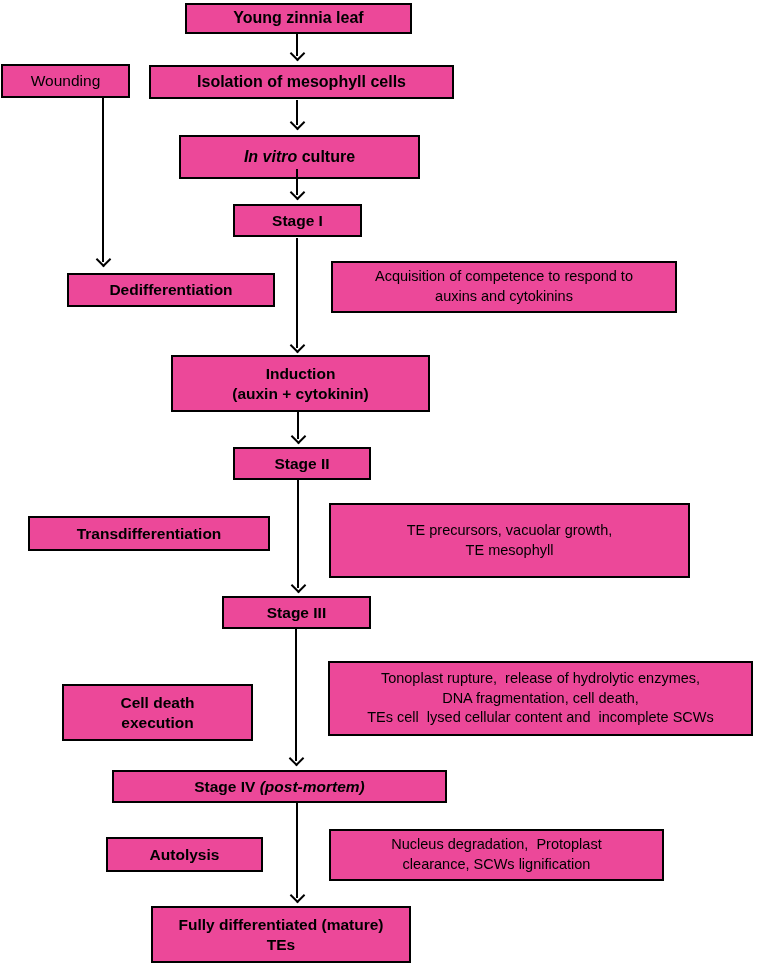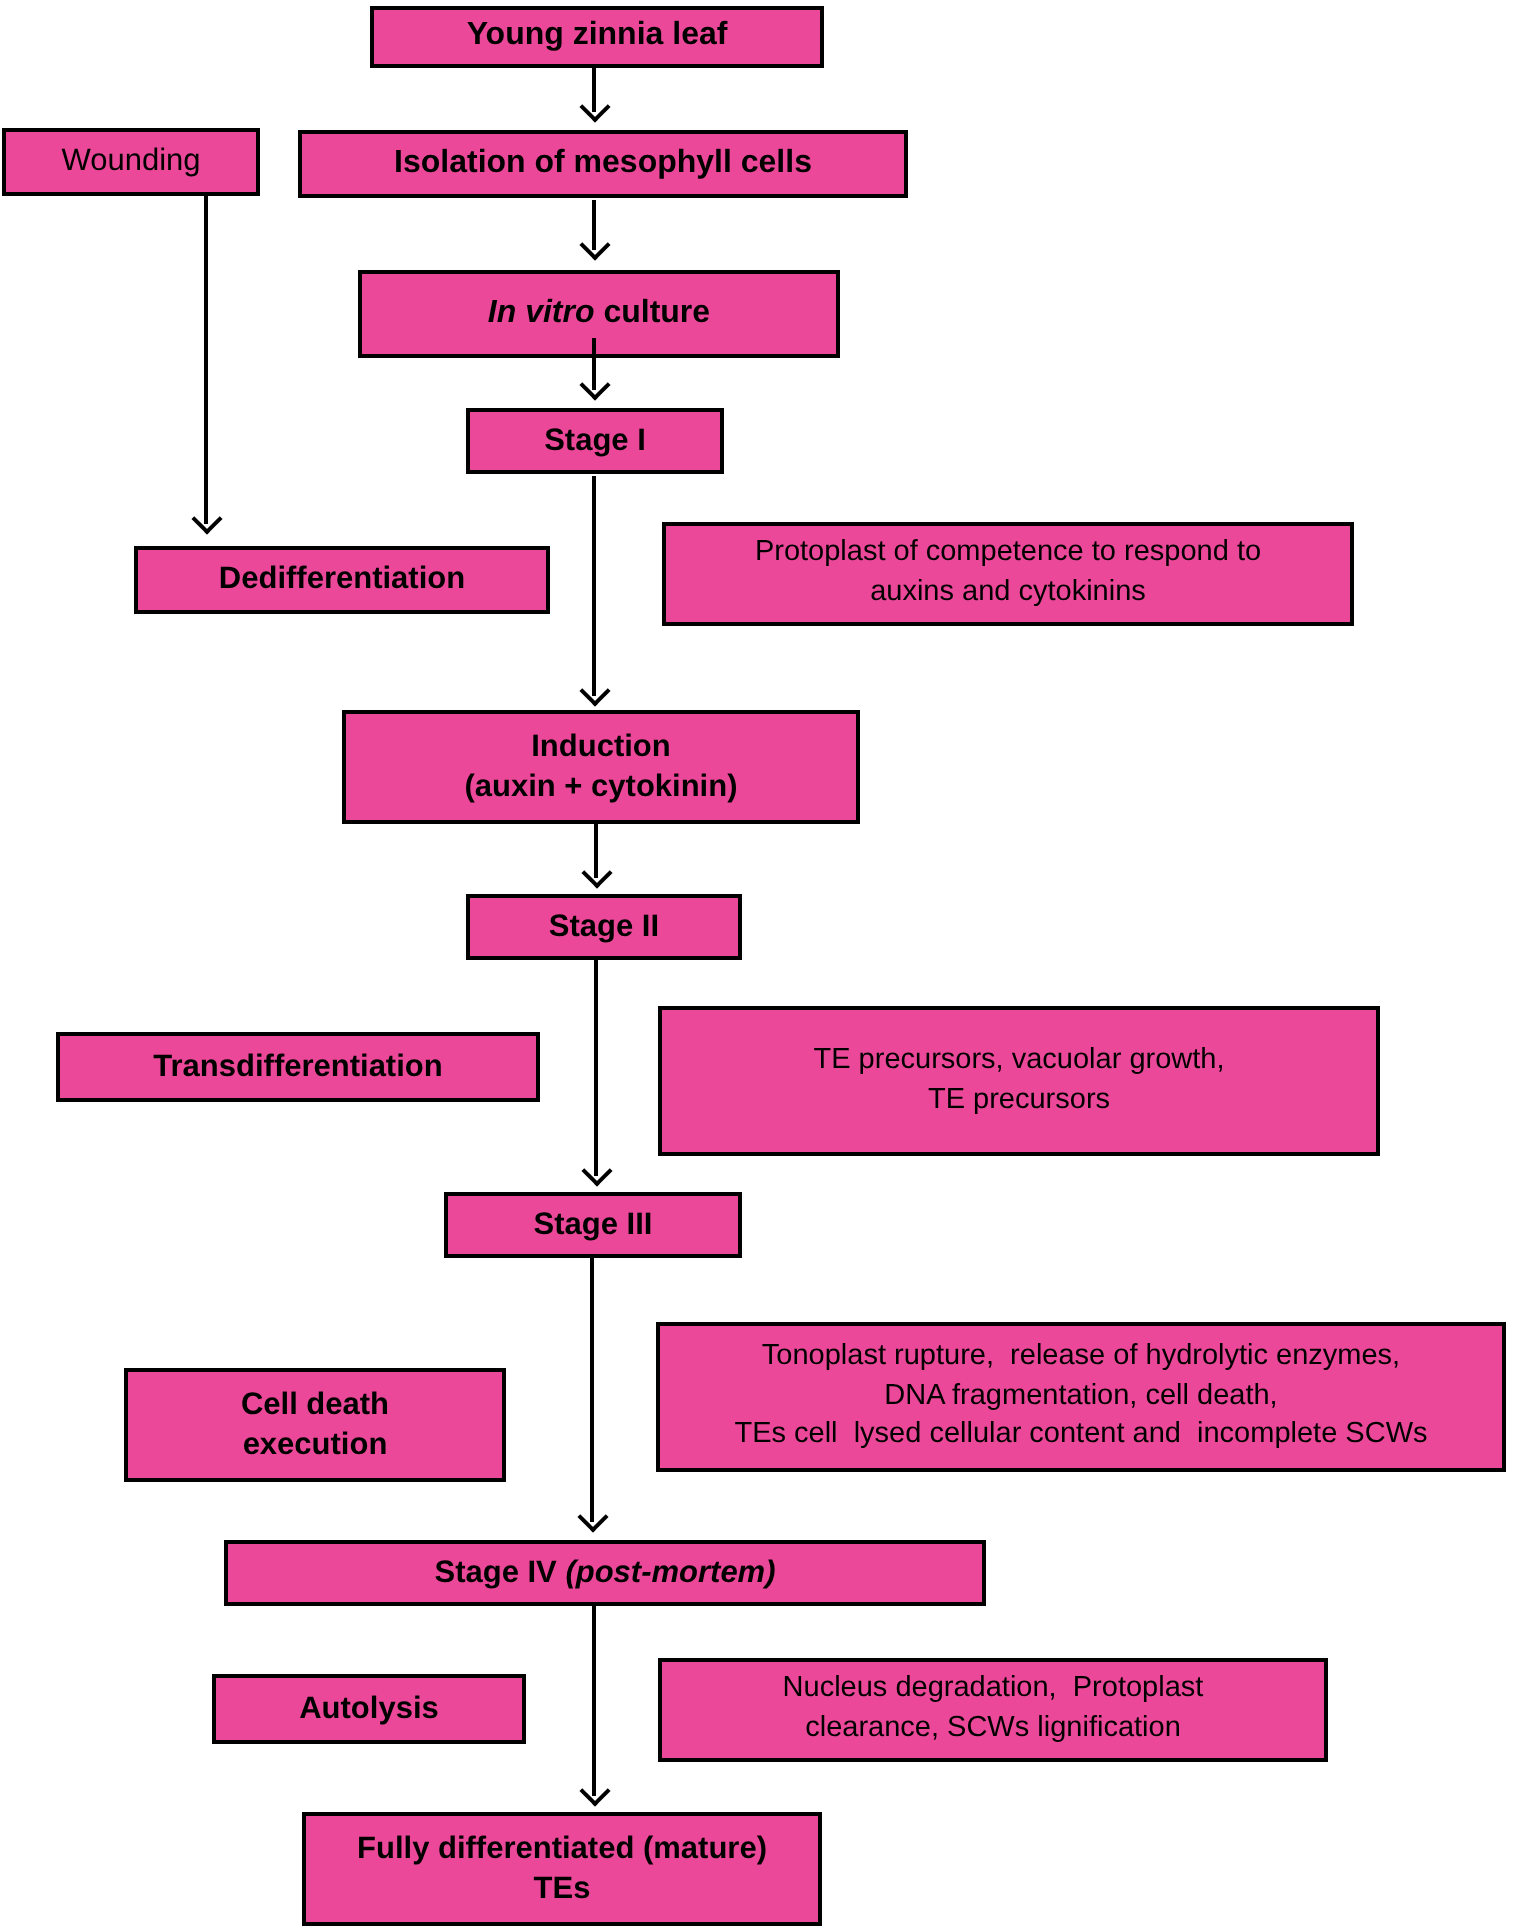--- a/index.html
+++ b/index.html
@@ -75,58 +75,58 @@
 
   <div class="box bold" style="left:233px; top:204px; width:129px; height:33px">
     <div class="line">Stage I</div>
   </div>
 
   <div class="box bold" style="left:67px; top:273px; width:208px; height:34px">
     <div class="line">Dedifferentiation</div>
   </div>
 
   <div class="box plain" style="left:331px; top:261px; width:346px; height:52px">
-    <div class="line">Protoplast of competence to respond to</div>
+    <div class="line">Acquisition of competence to respond to</div>
     <div class="line">auxins and cytokinins</div>
   </div>
 
   <div class="box bold" style="left:171px; top:355px; width:259px; height:57px">
     <div class="line">Induction</div>
     <div class="line">(auxin + cytokinin)</div>
   </div>
 
   <div class="box bold" style="left:233px; top:447px; width:138px; height:33px">
     <div class="line">Stage II</div>
   </div>
 
   <div class="box bold" style="left:28px; top:516px; width:242px; height:35px">
     <div class="line">Transdifferentiation</div>
   </div>
 
   <div class="box plain" style="left:329px; top:503px; width:361px; height:75px">
     <div class="line">TE precursors, vacuolar growth,</div>
-    <div class="line">TE precursors</div>
+    <div class="line">TE mesophyll</div>
   </div>
 
   <div class="box bold" style="left:222px; top:596px; width:149px; height:33px">
     <div class="line">Stage III</div>
   </div>
 
   <div class="box bold" style="left:62px; top:684px; width:191px; height:57px">
     <div class="line">Cell death</div>
     <div class="line">execution</div>
   </div>
 
   <div class="box plain" style="left:328px; top:661px; width:425px; height:75px">
     <div class="line">Tonoplast rupture,  release of hydrolytic enzymes,</div>
     <div class="line">DNA fragmentation, cell death,</div>
     <div class="line">TEs cell  lysed cellular content and  incomplete SCWs</div>
   </div>
 
-  <div class="box bold" style="left:112px; top:770px; width:381px; height:33px">
+  <div class="box bold" style="left:112px; top:770px; width:335px; height:33px">
     <div class="line"><span>Stage IV </span><span class="ital">(post-mortem)</span></div>
   </div>
 
   <div class="box bold" style="left:106px; top:837px; width:157px; height:35px">
     <div class="line">Autolysis</div>
   </div>
 
   <div class="box plain" style="left:329px; top:829px; width:335px; height:52px">
     <div class="line">Nucleus degradation,  Protoplast</div>
     <div class="line">clearance, SCWs lignification</div>

